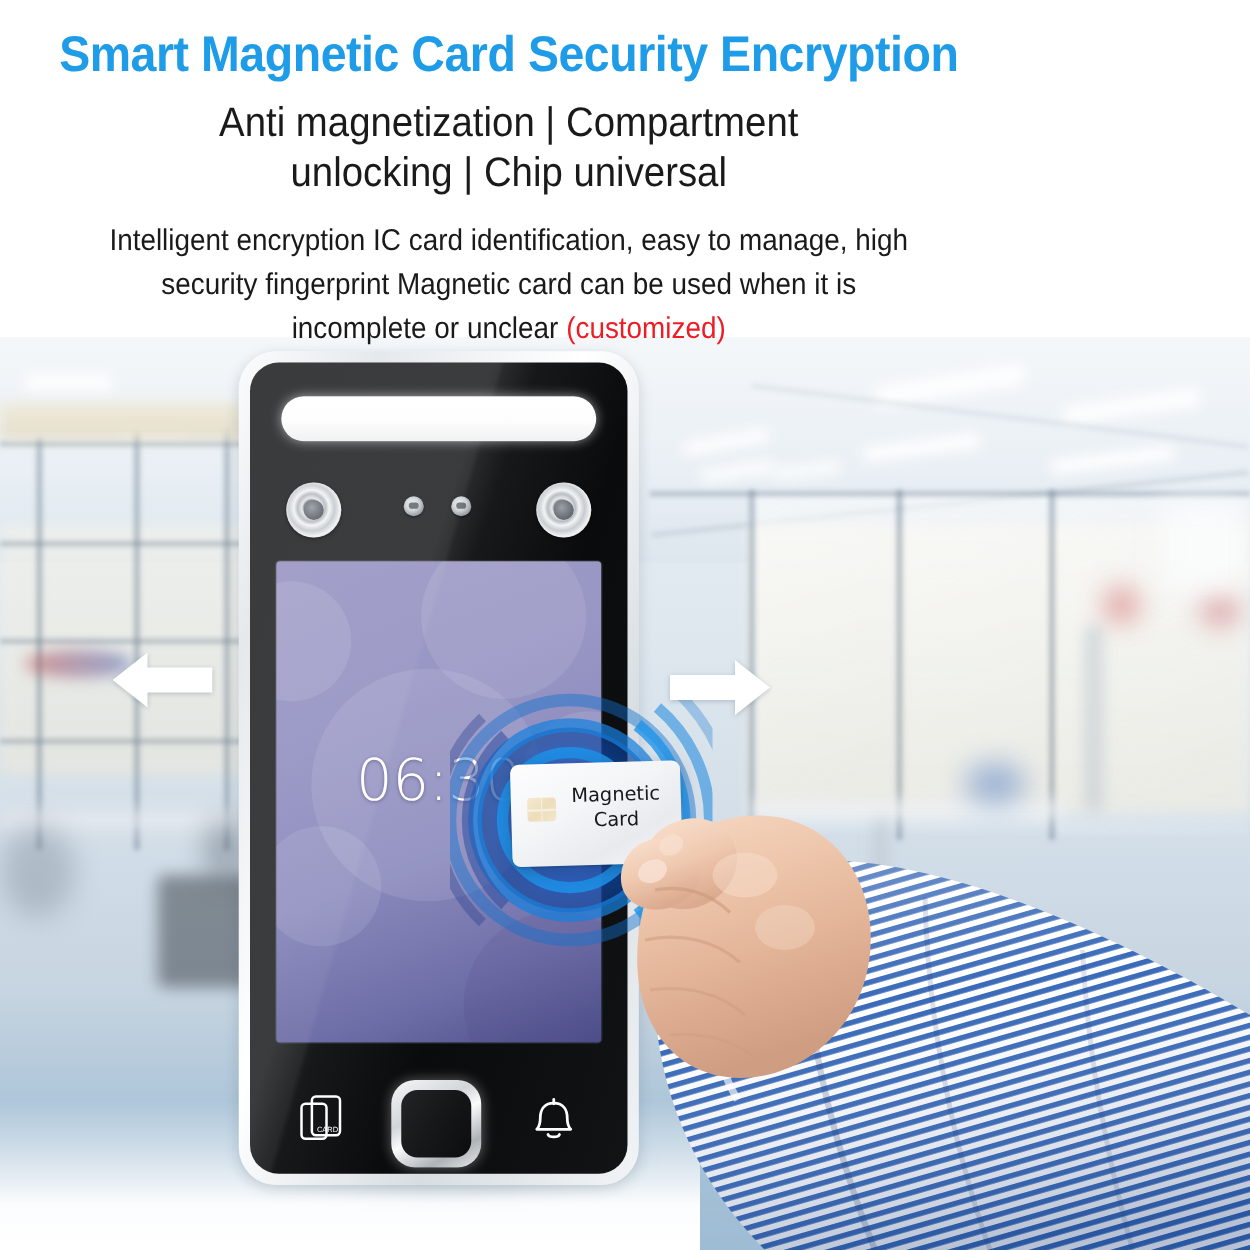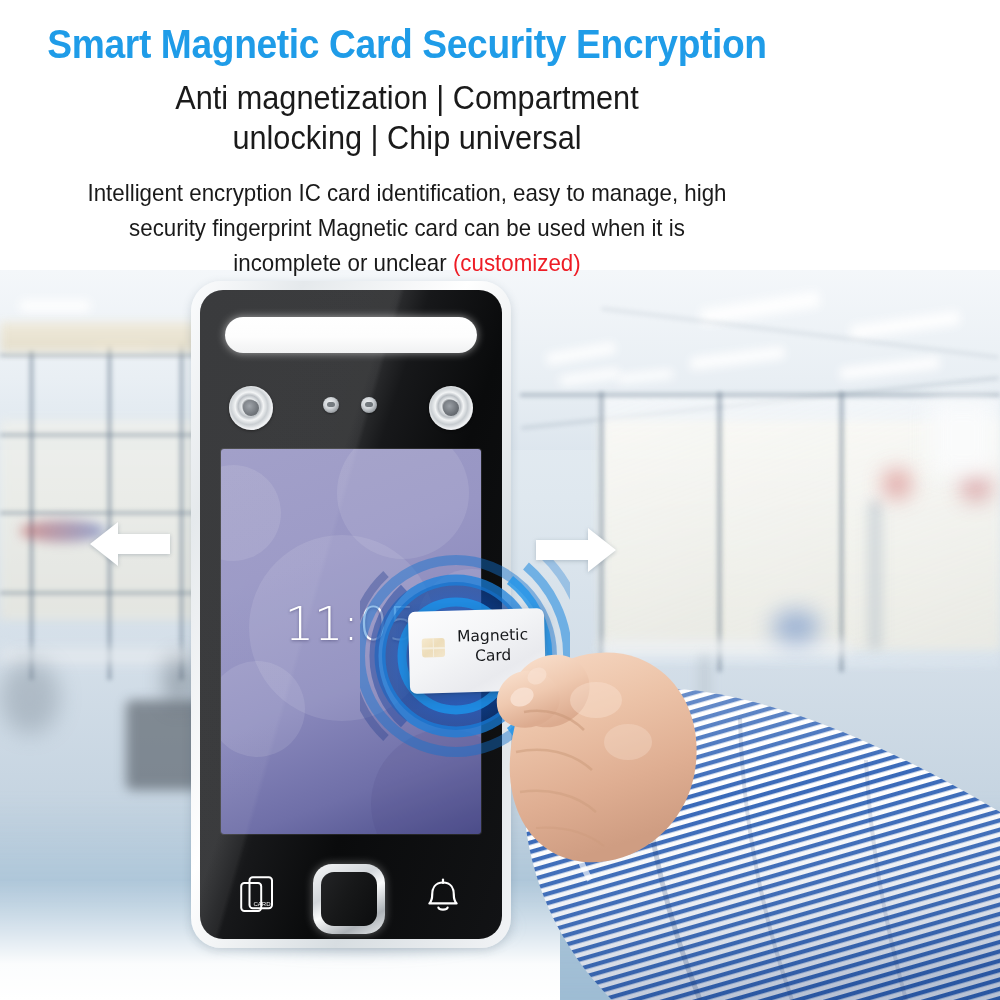--- a/index.html
+++ b/index.html
@@ -460,21 +460,21 @@
 
       <div class="screen">
         <div class="scr-bubble" style="left:-36px;top:16px;width:96px;height:96px;"></div>
         <div class="scr-bubble" style="left:116px;top:-22px;width:132px;height:132px;"></div>
         <div class="scr-bubble" style="left:28px;top:86px;width:186px;height:186px;"></div>
         <div class="scr-bubble" style="left:-12px;top:212px;width:96px;height:96px;"></div>
         <div class="scr-bubble d" style="left:150px;top:280px;width:150px;height:150px;"></div>
         <div class="scr-bubble" style="left:196px;top:120px;width:110px;height:110px;"></div>
 
         <div class="clock-wrap">
-          <div class="clock-time">11:05</div>
+          <div class="clock-time">06:30</div>
         </div>
       </div>
 
       <svg class="icon-card" style="left:40px;top:586px;" width="34" height="40" viewBox="0 0 34 40">
         <rect x="1.2" y="7" width="20" height="28" rx="3.2" fill="none" stroke="#ffffff" stroke-width="2"></rect>
         <rect x="9.5" y="1.2" width="22.5" height="31" rx="3.2" fill="none" stroke="#ffffff" stroke-width="2"></rect>
         <text x="13.5" y="29.5" font-family="Liberation Sans, sans-serif" font-size="6" fill="#ffffff">CARD</text>
       </svg>
 
       <div class="fp-reader">

